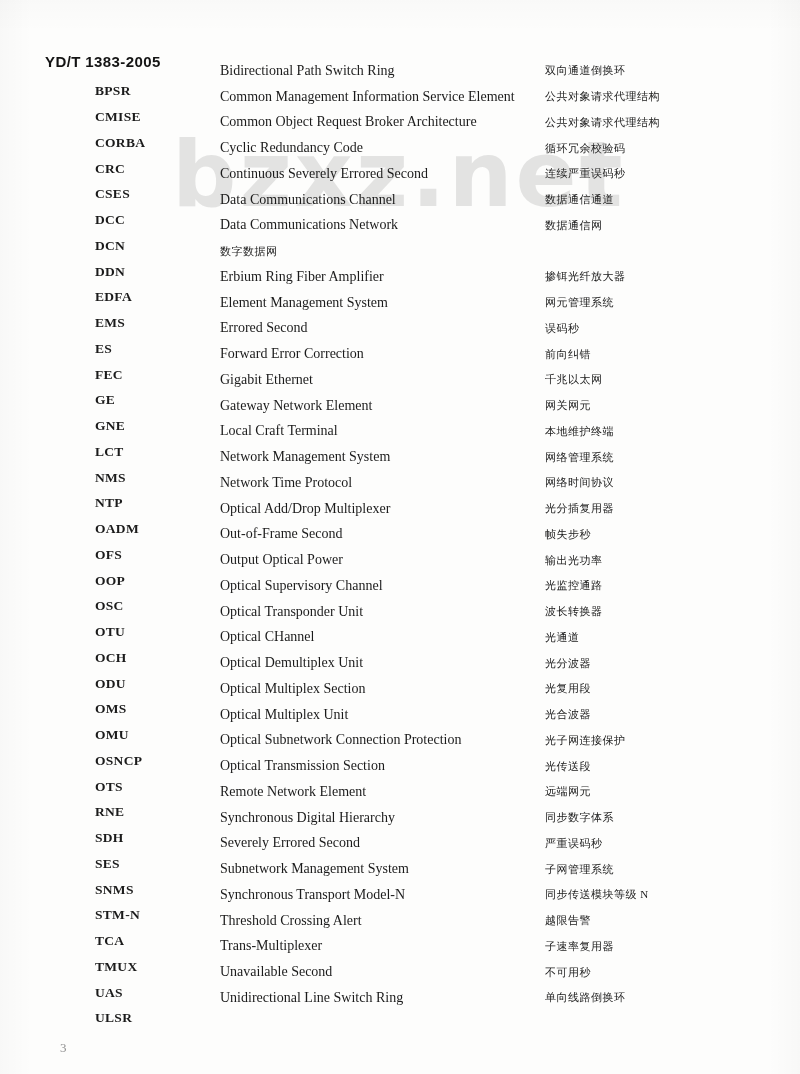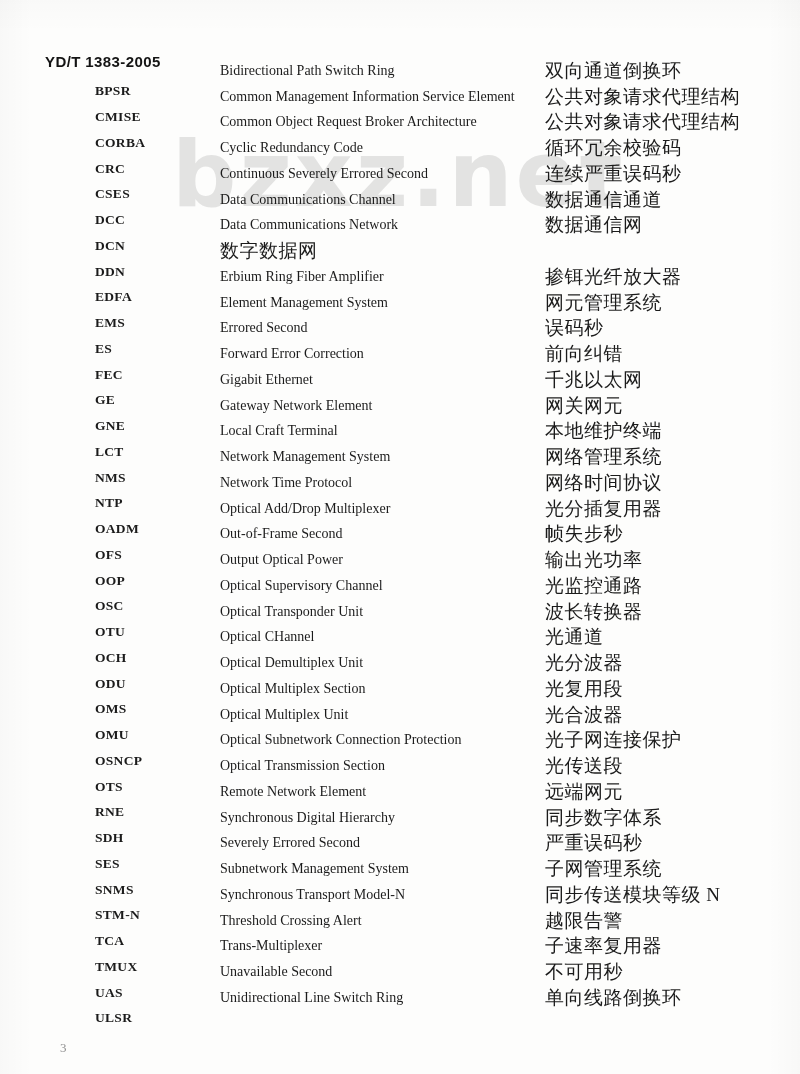--- a/index.html
+++ b/index.html
@@ -72,21 +72,21 @@
     letter-spacing: 0.3px;
     margin-top: 41px;
   }
   .cell-english {
     width: 325px;
     flex: 0 0 325px;
     font-size: 14px;
   }
   .cell-chinese {
     flex: 1;
-    font-size: 19px;
+    font-size: 11px;
     letter-spacing: 0.5px;
   }
   .page-number {
     position: absolute;
     left: 60px;
     top: 1040px;
     font-size: 13px;
     color: #8f8f8f;
     z-index: 1;
   }

